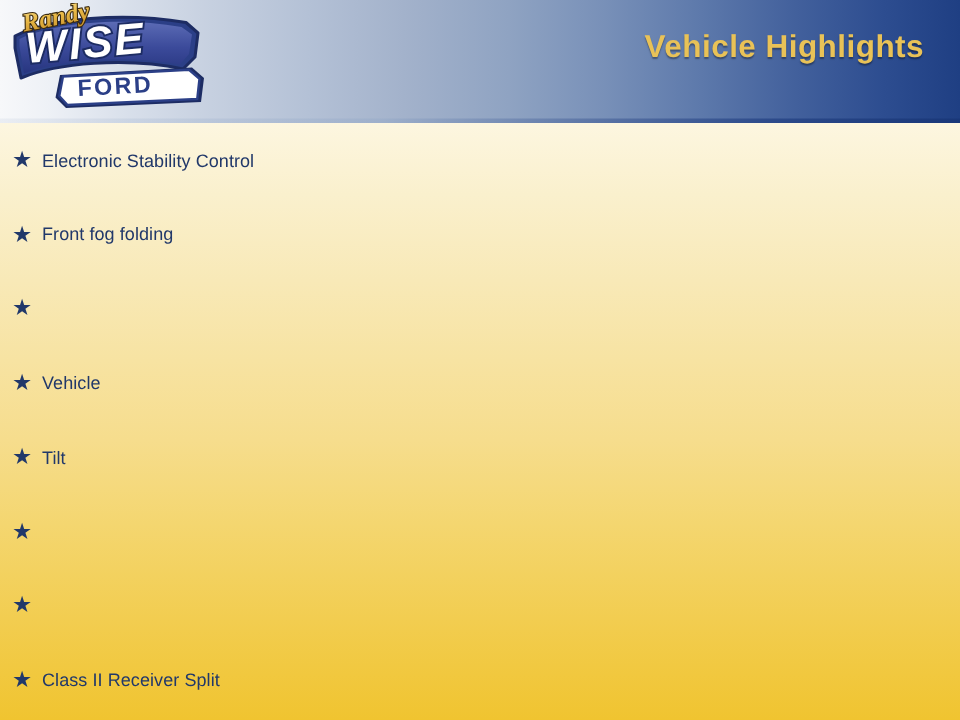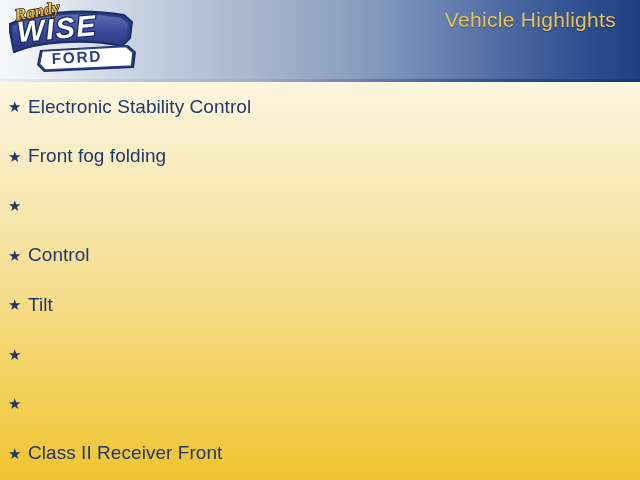--- a/index.html
+++ b/index.html
@@ -73,23 +73,23 @@
     left: 4px;
     top: 2px;
     width: 136px;
     height: 76px;
   }
 
   
   #header-title {
     position: absolute;
     right: 24px;
-    top: 8px;
+    top: 20px;
     font-size: 21px;
-    font-weight: 400;
+    font-weight: 700;
     letter-spacing: 0.3px;
     color: #e9c257;
     text-shadow: 0 1px 1px rgba(0,0,0,0.35);
     white-space: nowrap;
   }
 
   
   #highlights {
     position: absolute;
     left: 0;
@@ -109,21 +109,21 @@
   }
   .hl-star {
     width: 20px;
     flex: 0 0 20px;
     font-size: 15px;
     line-height: 1;
     color: #21386a;
     text-align: left;
   }
   .hl-label {
-    font-size: 19px;
+    font-size: 12px;
     color: #21386a;
     letter-spacing: 0.05px;
     white-space: nowrap;
   }
 </style>
 </head>
 <body>
 
 <div id="page">
 
@@ -173,36 +173,36 @@
       <span class="hl-star">★</span>
       <span class="hl-label">Front fog folding</span>
     </li>
 
     <li class="hl-item">
       <span class="hl-star">★</span>
     </li>
 
     <li class="hl-item">
       <span class="hl-star">★</span>
-      <span class="hl-label">Control</span>
+      <span class="hl-label">Vehicle</span>
     </li>
 
     <li class="hl-item">
       <span class="hl-star">★</span>
       <span class="hl-label">Tilt</span>
     </li>
 
     <li class="hl-item">
       <span class="hl-star">★</span>
     </li>
 
     <li class="hl-item">
       <span class="hl-star">★</span>
     </li>
 
     <li class="hl-item">
       <span class="hl-star">★</span>
-      <span class="hl-label">Class II Receiver Front</span>
+      <span class="hl-label">Class II Receiver Split</span>
     </li>
 
   </ul>
 
 </div>
 
 </body></html>

